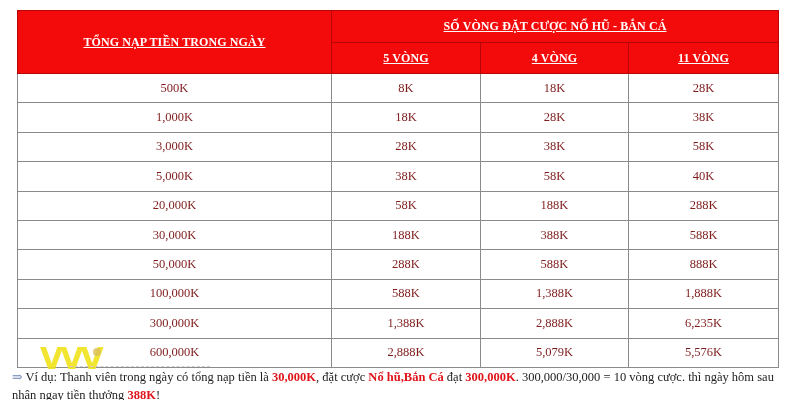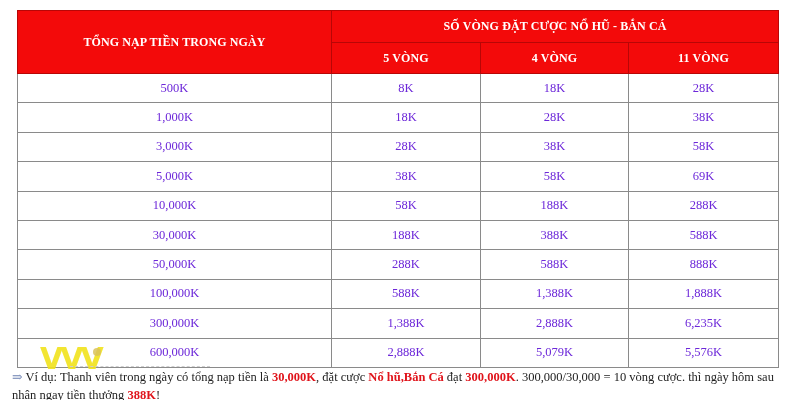--- a/index.html
+++ b/index.html
@@ -11,28 +11,28 @@
       position: absolute; left: 17px; top: 10px; width: 761px;
       border-collapse: collapse; table-layout: fixed;
     }
     .tbl col.c0 { width: 314px; }
     .tbl col.c1 { width: 149px; }
     .tbl col.c2 { width: 148px; }
     .tbl col.c3 { width: 150px; }
     .tbl th {
       background: #f30a0a; color: #ffffff; font-weight: bold;
       font-size: 12px; text-align: center; letter-spacing: 0.1px;
-      border: 1px solid #b80606; padding: 0;
+      border: 1px solid #b80606; padding: 0; text-decoration: underline;
     }
     .tbl th.h-main { height: 62px; }
     .tbl th.h-group { height: 31px; }
     .tbl th.h-sub { height: 30px; }
     .tbl td {
       border: 1px solid #8a8a8a; text-align: center; font-size: 12.5px;
-      height: 28.4px; padding: 0; color: #6d28d9;
+      height: 28.4px; padding: 0; color: #7f1d1d;
     }
     .caption {
       position: absolute; left: 12px; top: 368px; width: 780px;
       font-size: 12.5px; line-height: 18px; color: #222;
     }
     .caption .hl { color: #e0141b; font-weight: bold; }
     .caption .arrow { color: #6a7fb0; }
     .watermark {
       position: absolute; left: 4px; top: 344px; font-family: "DejaVu Sans", sans-serif;
       font-weight: bold; font-size: 30px; letter-spacing: -3px; color: #f1e31c; opacity: 0.9;
@@ -84,24 +84,24 @@
     <tr>
       <td>3,000K</td>
       <td>28K</td>
       <td>38K</td>
       <td>58K</td>
     </tr>
     <tr>
       <td>5,000K</td>
       <td>38K</td>
       <td>58K</td>
-      <td>69K</td>
+      <td>40K</td>
     </tr>
     <tr>
-      <td>10,000K</td>
+      <td>20,000K</td>
       <td>58K</td>
       <td>188K</td>
       <td>288K</td>
     </tr>
     <tr>
       <td>30,000K</td>
       <td>188K</td>
       <td>388K</td>
       <td>588K</td>
     </tr>

